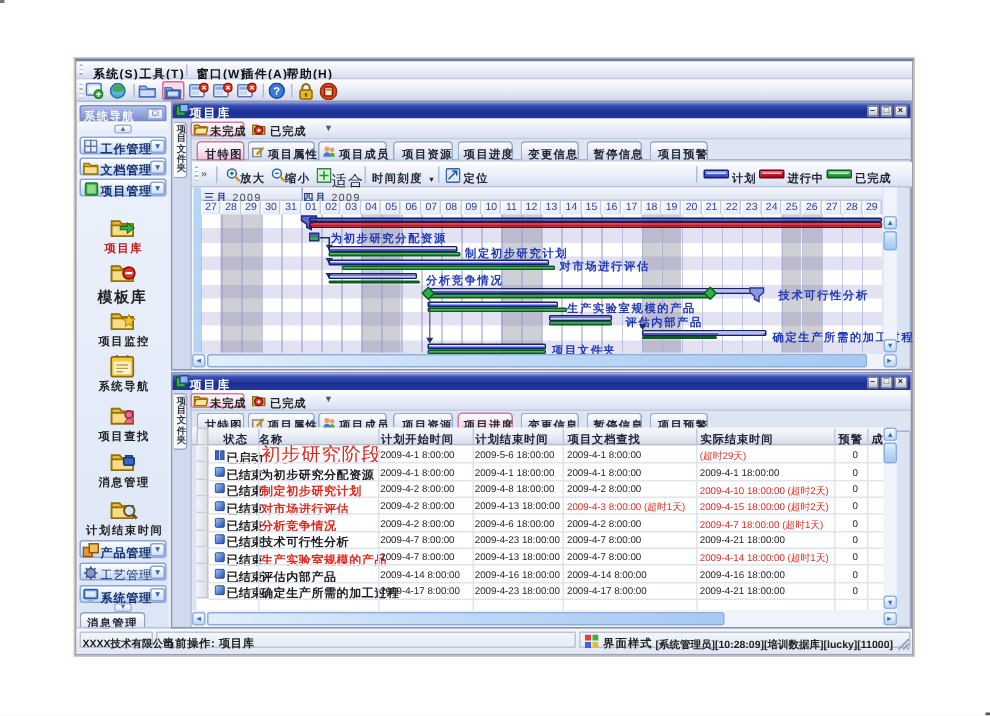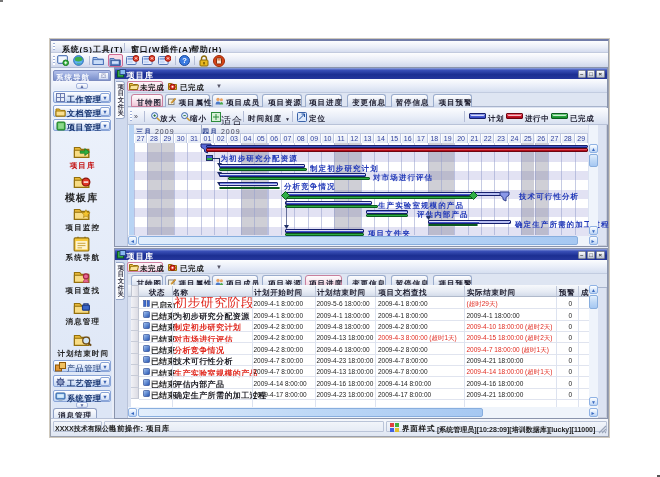--- a/index.html
+++ b/index.html
@@ -163,28 +163,28 @@
     <path d="M1 5.4 h12.4 v6.2 h-12.4 Z" fill="#f8dc84" stroke="#94700c"></path>
     <circle cx="11.2" cy="7.4" r="3" fill="#cfe4f8" stroke="#6a4a18" stroke-width="1.1"></circle>
     <path d="M13.3 9.6 l2.2 2.2" stroke="#6a4a18" stroke-width="1.6"></path>
   </svg>
 <div style="left:57.400000000000006px;top:348.5px;font-size:7.5px;letter-spacing:1.1px;color:#222;white-space:nowrap;font-weight:bold">计划结束时间</div>
 <div class="sbtn" style="left:53px;top:360px;width:58px;height:12px;"></div>
 <svg style="position:absolute;left:55px;top:361.5px" width="11" height="10" viewBox="0 0 11 10">
     <rect x="0.5" y="3" width="6" height="6" fill="#e09838" stroke="#905808"></rect>
     <rect x="4.5" y="0.5" width="6" height="6" fill="#f0c060" stroke="#905808"></rect>
   </svg>
-<div style="left:67px;top:363px;font-size:8px;color:#16336e;font-weight:normal;letter-spacing:0.6px">产品管理</div>
+<div style="left:67px;top:363px;font-size:8px;color:#16336e;font-weight:bold;letter-spacing:0.6px">产品管理</div>
 <div style="left:100px;top:361.5px;width:10px;height:9px;background:linear-gradient(180deg,#fff,#cfddf6);border:1px solid #8aa5d8;border-radius:2px;color:#3a62b0;font-size:5.5px;line-height:8px;text-align:center">▼</div>
 <div class="sbtn" style="left:53px;top:375px;width:58px;height:12px;"></div>
 <svg style="position:absolute;left:55px;top:376.5px" width="11" height="10" viewBox="0 0 11 10">
     <circle cx="5.5" cy="5" r="3" fill="#8898c0" stroke="#44548c"></circle>
     <path d="M5.5 0.5 v2 M5.5 7.5 v2 M1 5 h2 M8 5 h2 M2.3 1.8 l1.4 1.4 M7.3 6.8 l1.4 1.4 M8.7 1.8 L7.3 3.2 M3.7 6.8 L2.3 8.2" stroke="#44548c" stroke-width="1.1"></path>
   </svg>
-<div style="left:67px;top:378px;font-size:8px;color:#16336e;font-weight:bold;letter-spacing:0.6px">工艺管理</div>
+<div style="left:67px;top:378px;font-size:8px;color:#16336e;font-weight:normal;letter-spacing:0.6px">工艺管理</div>
 <div style="left:100px;top:376.5px;width:10px;height:9px;background:linear-gradient(180deg,#fff,#cfddf6);border:1px solid #8aa5d8;border-radius:2px;color:#3a62b0;font-size:5.5px;line-height:8px;text-align:center">▼</div>
 <div class="sbtn" style="left:53px;top:390px;width:58px;height:12px;"></div>
 <svg style="position:absolute;left:55px;top:391.5px" width="11" height="10" viewBox="0 0 11 10">
     <rect x="1" y="1" width="9" height="6" rx="0.8" fill="#78b0e8" stroke="#2c5a9c"></rect>
     <rect x="2.2" y="2.2" width="6.6" height="3.6" fill="#d8ecfc"></rect>
     <rect x="3.5" y="7.5" width="4" height="1.6" fill="#a0b4cc"></rect>
   </svg>
 <div style="left:67px;top:393px;font-size:8px;color:#16336e;font-weight:bold;letter-spacing:0.6px">系统管理</div>
 <div style="left:100px;top:391.5px;width:10px;height:9px;background:linear-gradient(180deg,#fff,#cfddf6);border:1px solid #8aa5d8;border-radius:2px;color:#3a62b0;font-size:5.5px;line-height:8px;text-align:center">▼</div>
 <div style="left:76px;top:402px;width:12px;height:5.5px;background:linear-gradient(180deg,#fff,#d8e2f4);border:1px solid #a4b4dc;border-radius:2px;color:#5a6aa0;font-size:5px;line-height:4.5px;text-align:center">▼</div>

